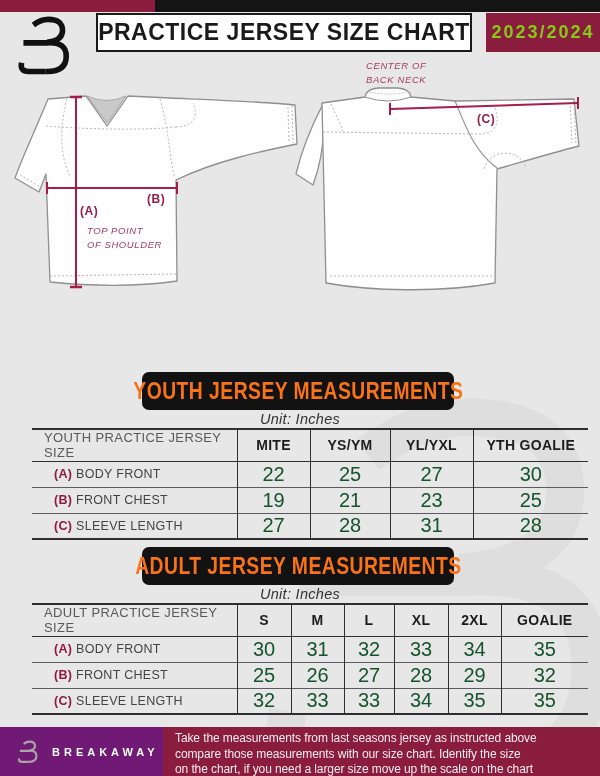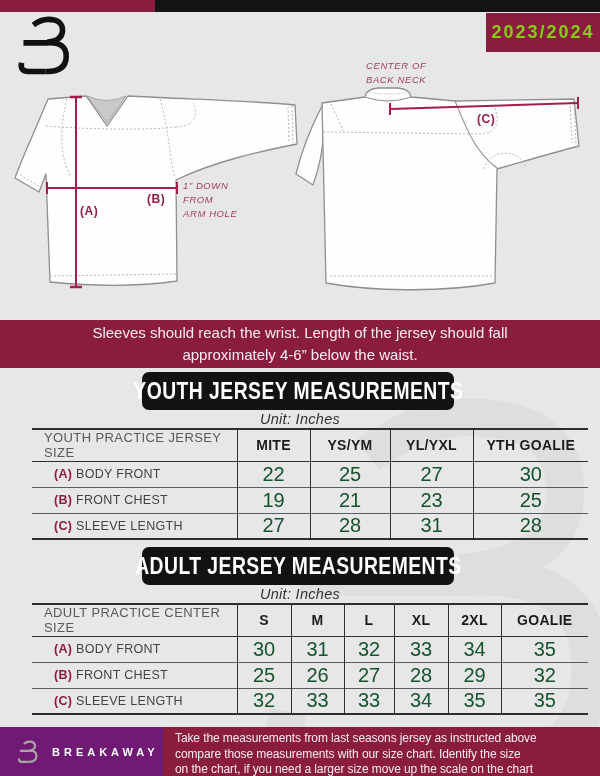--- a/index.html
+++ b/index.html
@@ -21,21 +21,21 @@
   .diagram svg{position:absolute;left:0;top:0;}
   .dlab{position:absolute;color:#A43B60;font-style:italic;font-size:9.5px;letter-spacing:.6px;
         line-height:1.45;white-space:pre-line;}
   .dkey{position:absolute;color:#951E45;font-weight:bold;font-size:12px;font-style:normal;}
   
   .notice{position:absolute;left:0;top:320px;width:600px;height:48px;background:#8A1C3E;color:#F7EDF1;
           display:flex;align-items:center;justify-content:center;text-align:center;font-size:15px;
           line-height:1.5;white-space:pre-line;}
   
   .section-banner{position:absolute;left:142px;width:312px;height:38px;background:#121212;border-radius:7px;
-                  display:flex;align-items:center;justify-content:center;color:#ffffff;z-index:2;}
+                  display:flex;align-items:center;justify-content:center;color:#f97316;z-index:2;}
   .section-banner span{font-size:21px;font-weight:bold;letter-spacing:.5px;transform:scale(.92,1.18);white-space:nowrap;}
   .unit-label{position:absolute;left:0;width:600px;text-align:center;font-style:italic;font-size:14.5px;
               color:#333;letter-spacing:.3px;z-index:2;}
   
   table.size-table{position:absolute;left:32px;width:556px;border-collapse:collapse;table-layout:fixed;z-index:2;}
   .size-table th,.size-table td{border-left:1.5px solid #2E2E30;text-align:center;padding:0;overflow:hidden;}
   .size-table th:first-child,.size-table td:first-child{border-left:none;text-align:left;}
   .size-table thead tr{height:32px;border-top:2.5px solid #2E2E30;border-bottom:1.5px solid #2E2E30;}
   .size-table tbody tr{height:26px;border-bottom:1px solid #5A5B5E;}
   .size-table tbody tr:last-child{border-bottom:2.5px solid #2E2E30;}
@@ -72,20 +72,21 @@
   </defs>
 </svg>
 
 <div class="page">
 
   <div class="strip maroon"></div>
   <div class="strip black"></div>
   <svg class="logo-top" viewBox="0 0 100 100">
       <use href="#bmono"></use>
     </svg>
+  <div class="title-box">PRACTICE JERSEY SIZE CHART</div>
   <div class="year-box">2023/2024</div>
 
   <div class="diagram">
     <svg width="600" height="252" viewBox="0 0 600 252">
 
       <g stroke="#8F8F8F" stroke-width="1.3" fill="#FEFEFE" stroke-linejoin="round">
         <path d="M48,44 L86,41 L107,71 L128,41 L170,43
                  C215,45 268,47 295,50 L297,89
                  C262,96 215,106 176,125 L177,226
                  C135,232 90,231 50,227 L46,119 L39,137 L15,123
@@ -121,31 +122,28 @@
       <g stroke="#A41E48" fill="none">
         <path d="M76,42 L76,232" stroke-width="2"></path>
         <path d="M70,42 L82,42 M70,232 L82,232" stroke-width="2.4"></path>
         <path d="M47,133 L177,133" stroke-width="2"></path>
         <path d="M47,127 L47,139 M177,127 L177,139" stroke-width="2"></path>
         <path d="M390,54 L578,48" stroke-width="2"></path>
         <path d="M390,48 L390,60 M578,42 L578,54" stroke-width="2"></path>
       </g>
     </svg>
     <div class="dlab dkey" style="left:80px;top:148px;">(A)</div>
+    <div class="dlab" style="left:87px;top:169px;">TOP POINT
+OF SHOULDER</div>
     <div class="dlab dkey" style="left:147px;top:136px;">(B)</div>
-    <div class="dlab" style="left:183px;top:124px;">1” DOWN
-FROM
-ARM HOLE</div>
     <div class="dlab dkey" style="left:477px;top:56px;">(C)</div>
     <div class="dlab" style="left:366px;top:4px;">CENTER OF
 BACK NECK</div>
   </div>
 
-  <div class="notice">Sleeves should reach the wrist. Length of the jersey should fall
-approximately 4-6” below the waist.</div>
 
   <svg class="watermark" viewBox="0 0 100 100">
       <use href="#bmono"></use>
     </svg>
 
   <div class="section-banner" style="top:372px;">
     <span>YOUTH JERSEY MEASUREMENTS</span>
   </div>
   <div class="unit-label" style="top:411px;">Unit: Inches</div>
   <table class="size-table" style="top:428px;">
@@ -199,21 +197,21 @@
         <col style="width: 205px;">
         <col style="width: 54px;">
         <col style="width: 53px;">
         <col style="width: 50px;">
         <col style="width: 54px;">
         <col style="width: 53px;">
         <col style="width: 87px;">
       </colgroup>
       <thead>
         <tr>
-          <th class="label-head">ADULT PRACTICE CENTER SIZE</th>
+          <th class="label-head">ADULT PRACTICE JERSEY SIZE</th>
           <th class="size-head">S</th>
           <th class="size-head">M</th>
           <th class="size-head">L</th>
           <th class="size-head">XL</th>
           <th class="size-head">2XL</th>
           <th class="size-head">GOALIE</th>
         </tr>
       </thead>
       <tbody>
         <tr>

